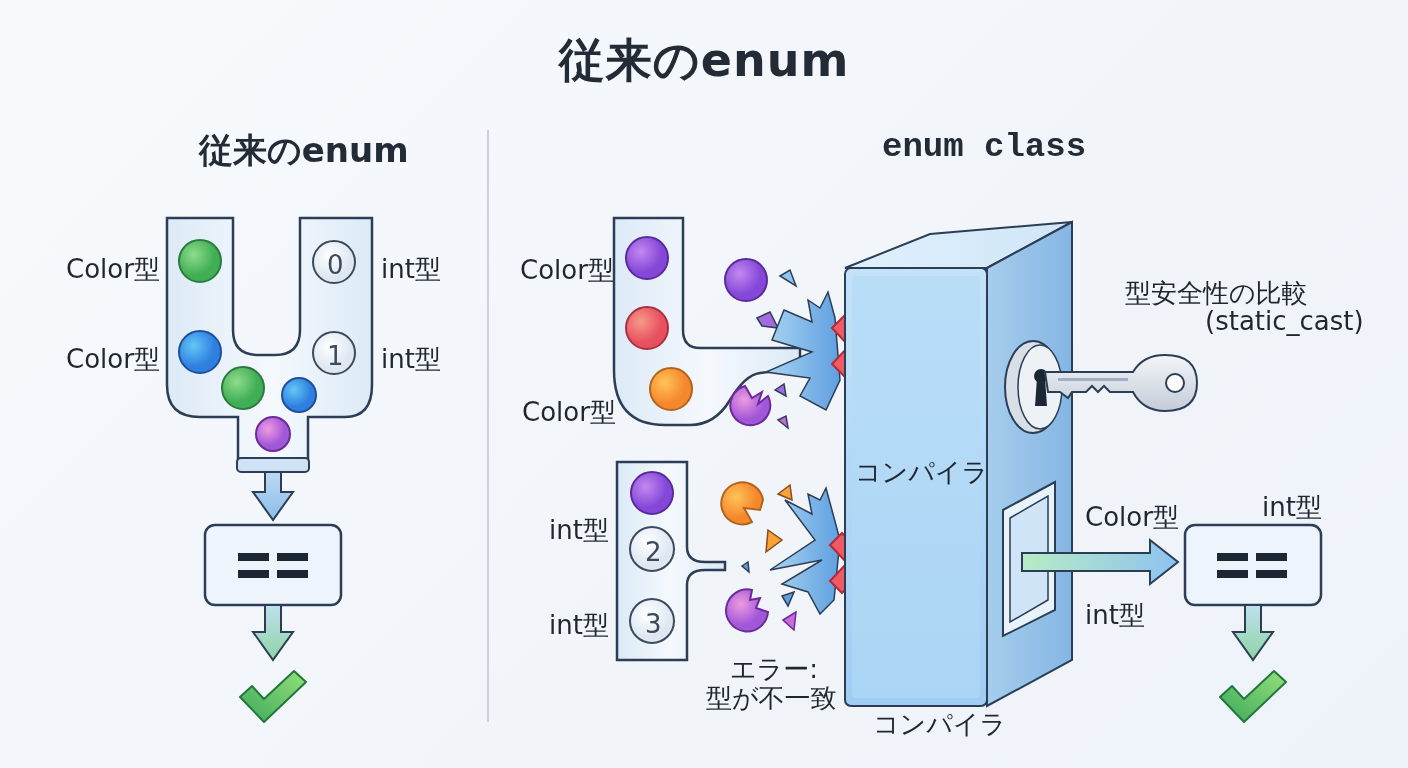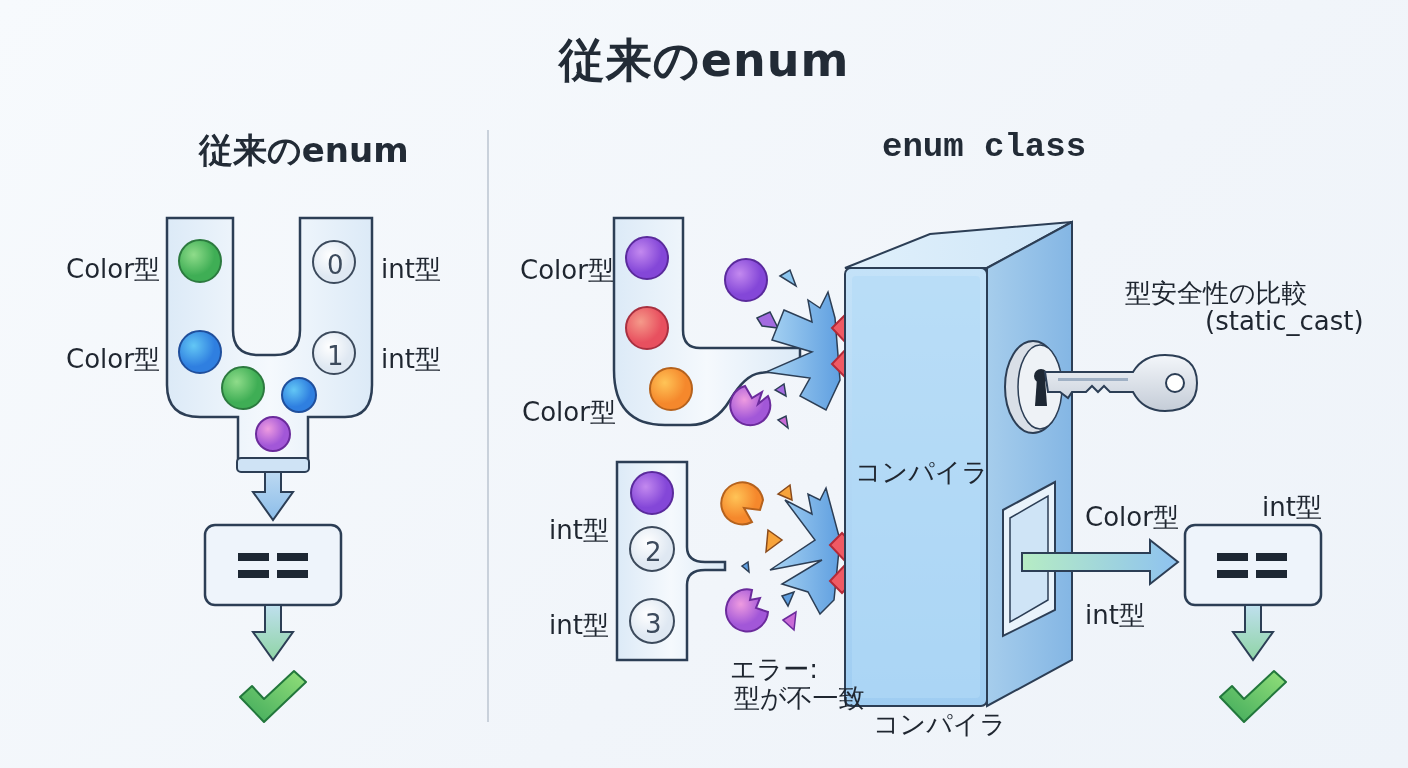--- a/index.html
+++ b/index.html
@@ -195,20 +195,20 @@
 <div class="lbl" style="left:327px;top:250px;color:#3c4a5c;">0</div>
 <div class="lbl" style="left:327px;top:341px;color:#3c4a5c;">1</div>
 
 <div class="lbl" style="left:520px;top:253px;">Color型</div>
 <div class="lbl" style="left:522px;top:395px;">Color型</div>
 <div class="lbl" style="left:549px;top:513px;">int型</div>
 <div class="lbl" style="left:549px;top:608px;">int型</div>
 <div class="lbl" style="left:645px;top:537px;color:#3c4a5c;">2</div>
 <div class="lbl" style="left:645px;top:609px;color:#3c4a5c;">3</div>
 <div class="lbl" style="left:730px;top:652px;">エラー:</div>
-<div class="lbl" style="left:706px;top:681px;margin-left:28px;">型が不一致</div>
+<div class="lbl" style="left:706px;top:681px;">型が不一致</div>
 <div class="lbl" style="left:855px;top:455px;">コンパイラ</div>
 <div class="lbl" style="left:873px;top:707px;">コンパイラ</div>
 <div class="lbl" style="left:1125px;top:276px;">型安全性の比較</div>
 <div class="lbl" style="left:1164px;top:306px;margin-left:41px;">(static_cast)</div>
 <div class="lbl" style="left:1085px;top:500px;">Color型</div>
 <div class="lbl" style="left:1085px;top:598px;">int型</div>
 <div class="lbl" style="left:1262px;top:490px;">int型</div>
 
 </body></html>

